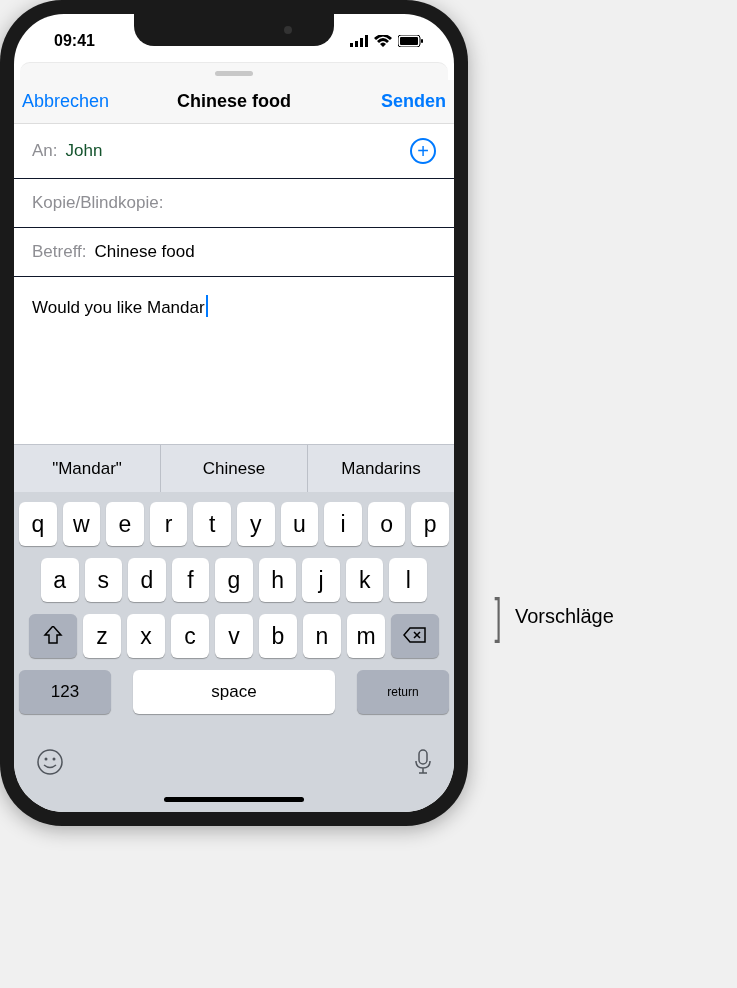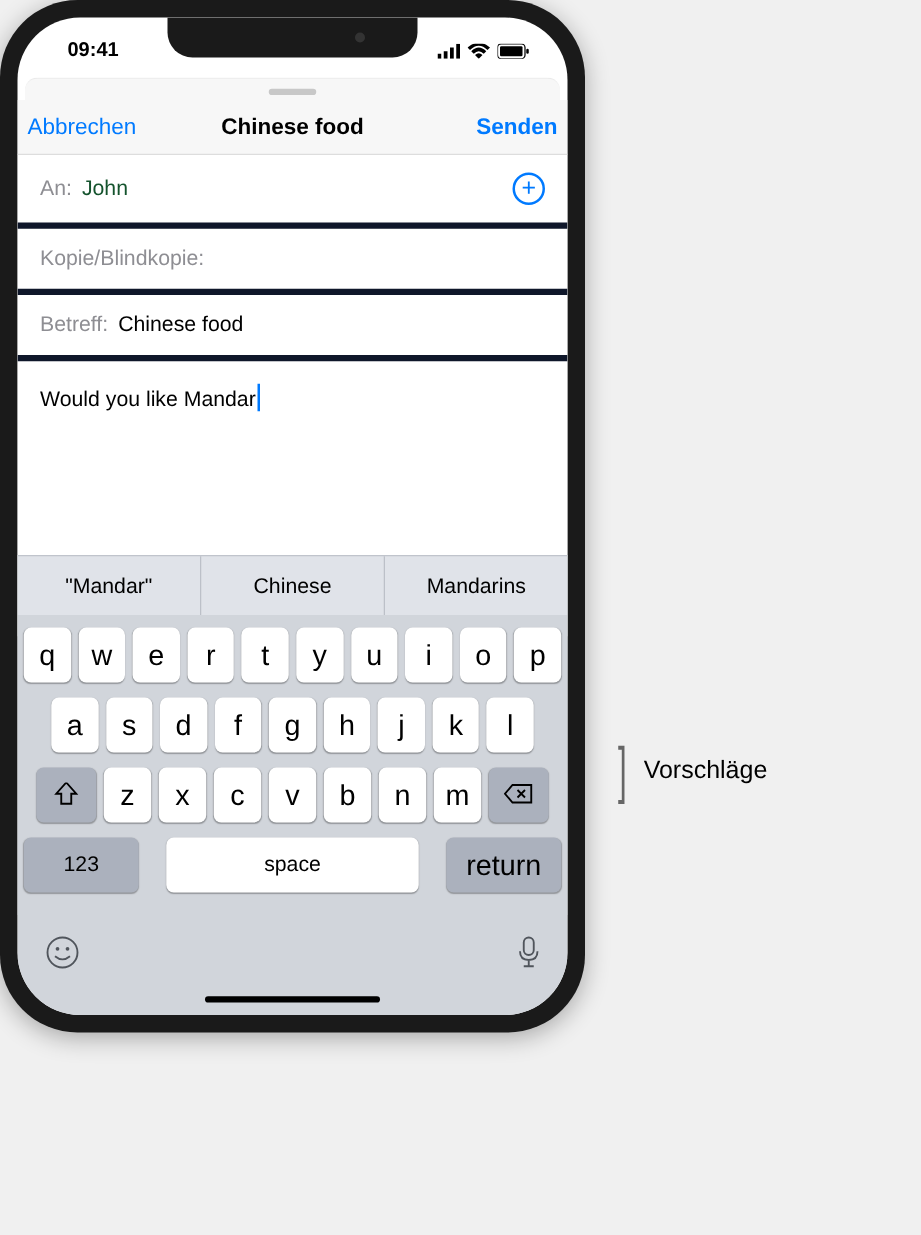--- a/index.html
+++ b/index.html
@@ -135,21 +135,21 @@
     }
     
     .compose-area {
       background: #fff;
     }
     
     .field-row {
       display: flex;
       align-items: center;
       padding: 14px 18px;
-      border-bottom: 5px solid #0f172a;
+      border-bottom: 1px solid #0f172a;
       font-size: 17px;
     }
     
     .field-label {
       color: #8e8e93;
       margin-right: 8px;
     }
     
     .field-value {
       color: #000;
@@ -271,21 +271,21 @@
     .key.space {
       max-width: none;
       flex: 1;
       font-size: 17px;
     }
     
     .key.return {
       background: #abb1bd;
       max-width: none;
       flex: 0 0 92px;
-      font-size: 23px;
+      font-size: 12px;
     }
     
     .keyboard-bottom {
       display: flex;
       justify-content: space-between;
       padding: 16px 22px 8px;
       font-size: 26px;
       color: #50555c;
     }
     

